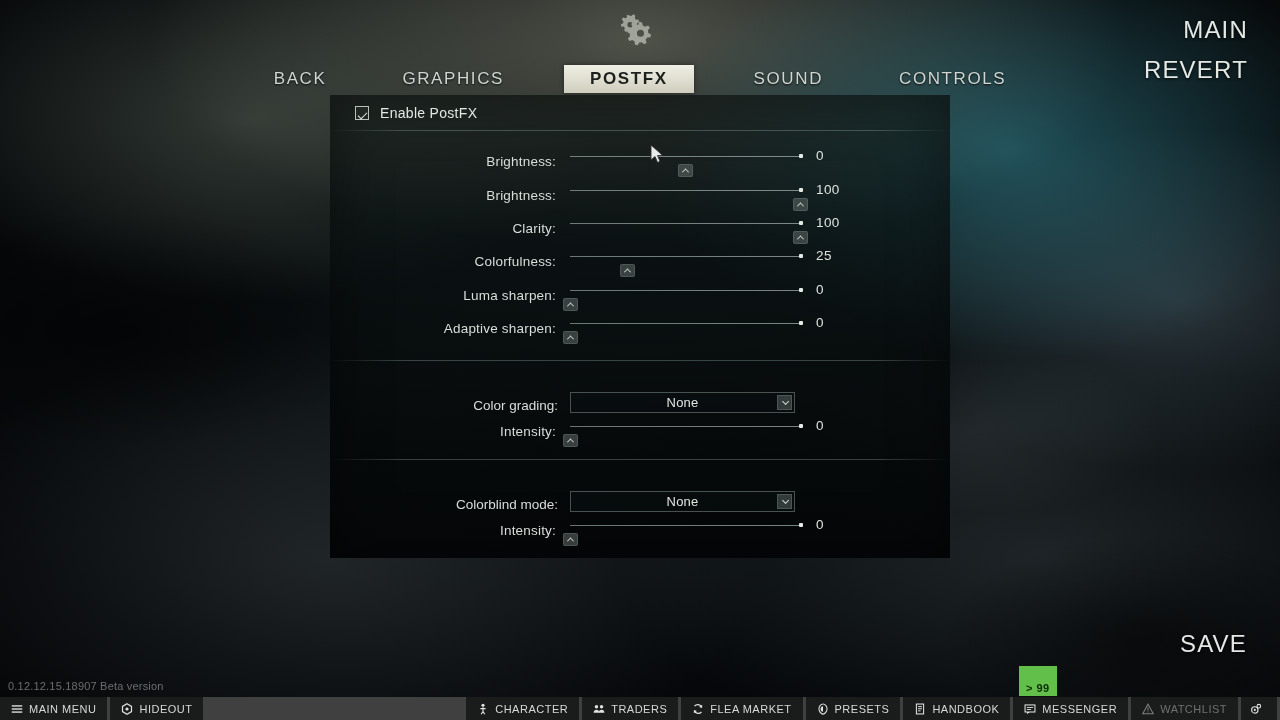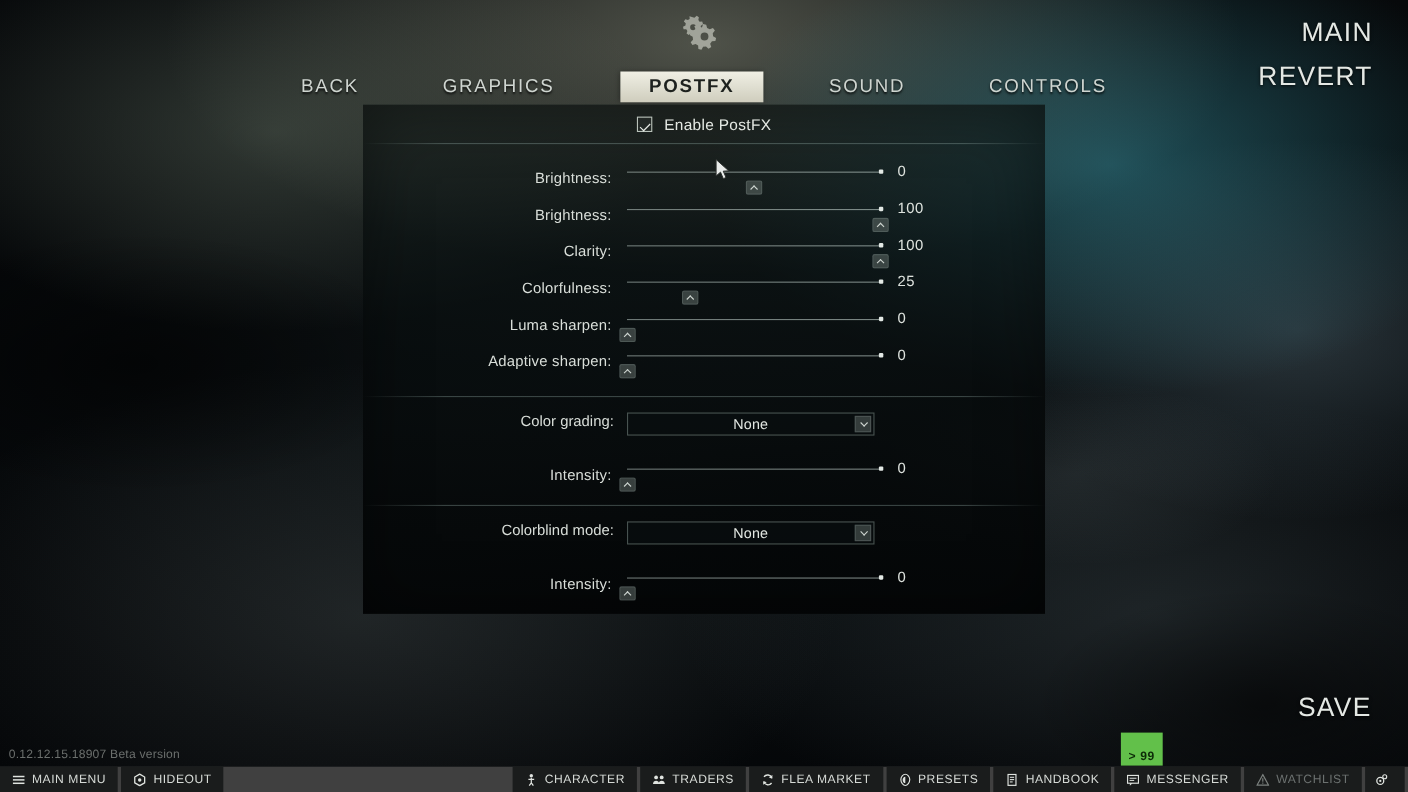--- a/index.html
+++ b/index.html
@@ -91,21 +91,21 @@
     background:linear-gradient(180deg, rgba(18,26,24,.62) 0%, rgba(12,20,20,.66) 22%,
                rgba(8,13,14,.80) 50%, rgba(5,8,9,.92) 78%, rgba(4,6,7,.96) 100%);
     box-shadow:inset 0 0 60px rgba(0,0,0,.45);
   }
   .sep{
     height:1px; width:100%;
     background:linear-gradient(90deg, rgba(150,175,170,0) 0%, rgba(150,175,170,.34) 12%,
                rgba(150,175,170,.34) 88%, rgba(150,175,170,0) 100%);
   }
   #enable-row{
-    height:35px; display:flex; align-items:center; justify-content:center; gap:11px;
+    height:35px; display:flex; align-items:center; justify-content:flex-start; gap:11px;padding-left:25px;
   }
   #chk{
     width:14px; height:14px; border:1px solid #b9c2ba; position:relative;
     background:rgba(255,255,255,.04);
   }
   #chk::after{
     content:""; position:absolute; left:2px; top:5px; width:5px; height:2px;
     border-left:1.6px solid #e7ebe6; border-bottom:1.6px solid #e7ebe6;
     transform:rotate(-45deg); width:8px; height:4px;
   }
@@ -141,21 +141,21 @@
   .knob span{
     display:block; width:5px; height:5px;
     border-left:1.3px solid #cfd6d1; border-top:1.3px solid #cfd6d1;
     transform:rotate(45deg) translate(1px,1px);
   }
   .val{
     position:absolute; left:246px; top:3px;
     font-size:13.5px; color:#dee3de; letter-spacing:.4px;
   }
 
-  .ddrow{ position:relative; height:38px; display:flex; align-items:flex-start; }
+  .ddrow{ position:relative; height:38px; display:flex; align-items:flex-end; }
   .ddrow .lbl{
     width:240px; text-align:right; padding-right:12px;
     font-size:13.5px; color:#d9ded9; white-space:nowrap;
   }
   .dropdown{
     position:relative; width:225px; height:21px;
     border:1px solid rgba(150,168,162,.45);
     background:rgba(10,15,16,.55);
     display:flex; align-items:center; justify-content:center;
     cursor:pointer;

